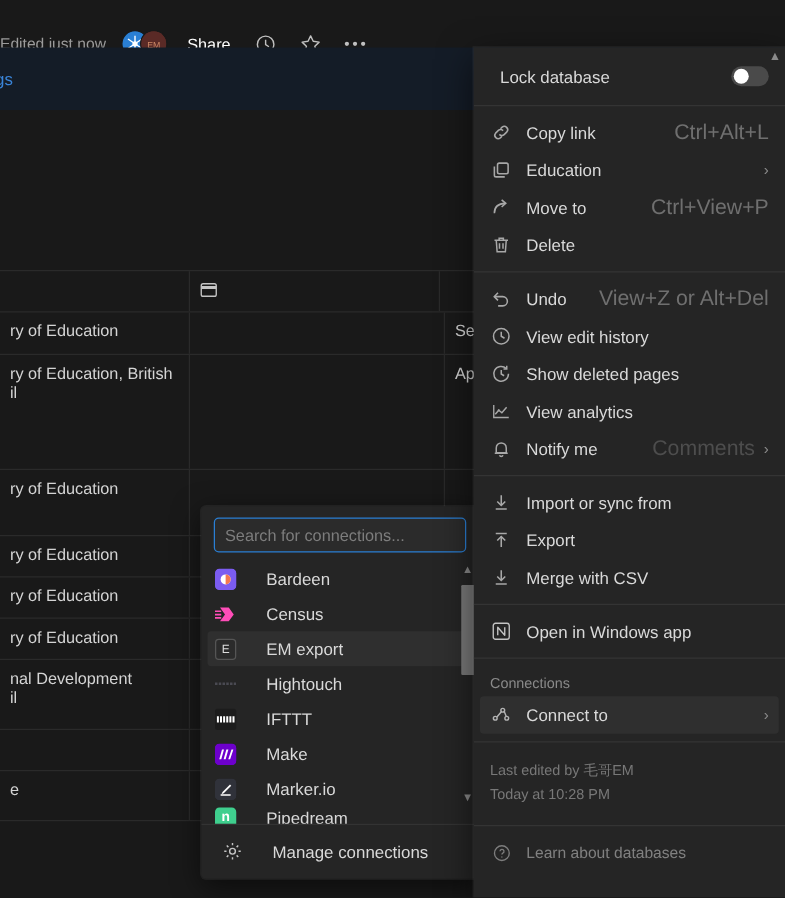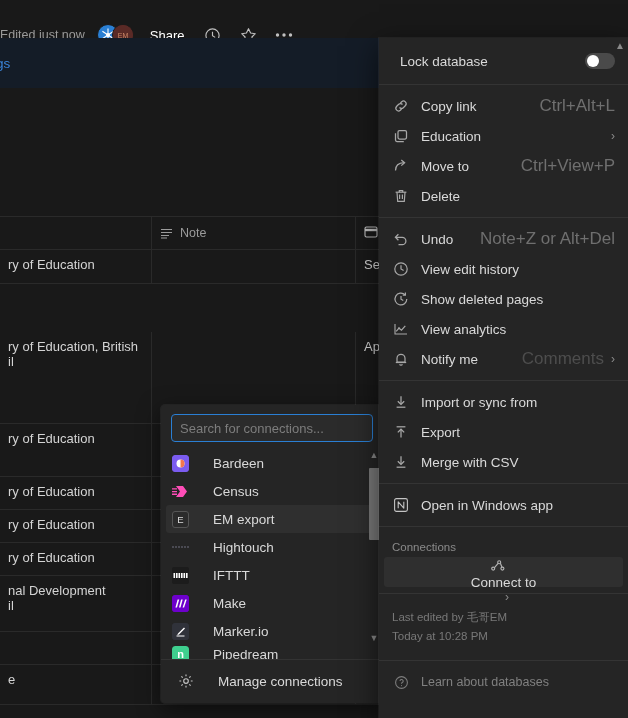--- a/index.html
+++ b/index.html
@@ -105,21 +105,21 @@
     box-shadow: 0 0 0 1px rgba(255,255,255,0.06), 0 8px 28px rgba(0,0,0,0.6);
     z-index: 40; display: flex; flex-direction: column;
     padding: 6px 0 0 0; overflow: hidden;
   }
   .m-sep { height: 1px; background: #343434; margin: 6px 0; }
   .m-item {
     display: flex; align-items: center; height: 30px;
     margin: 0 5px; padding: 0 8px; border-radius: 3px;
     font-size: 13.5px; color: #d9d9d9; cursor: pointer;
   }
-  .m-item.hl { background: #2f2f2f; flex-direction: column; }
+  .m-item.hl { background: #2f2f2f; }
   .m-ico {
     width: 18px; flex: 0 0 18px; display: flex; align-items: center;
     justify-content: center; color: #9b9b9b; margin-right: 11px;
   }
   .m-label { flex: 1; white-space: nowrap; }
   .m-right { font-size: 17px; color: #6f6f6f; margin-left: 8px; white-space: nowrap; }
   .m-chev { color: #8a8a8a; font-size: 12px; margin-left: 7px; }
   .m-toggle {
     width: 30px; height: 16px; border-radius: 8px; background: #4a4a4a;
     position: relative; flex: 0 0 30px; cursor: pointer;
@@ -201,43 +201,35 @@
     <span style="display:flex;align-items:center;">
       <svg width="13" height="15" viewBox="0 0 12 16" fill="#d0d0d0">
           <path d="M7 0L1 9h3.5L4 16l6-9H6.5z"></path>
         </svg>
     </span>
   </div>
 
   <div class="table">
     <div class="t-row t-header">
       <div class="t-cell c-name"></div>
-      <div class="t-cell c-note">
-        <span style="display:flex;">
-          <svg width="13" height="11" viewBox="0 0 13 11" stroke="#9b9b9b" stroke-width="1.1">
-              <path d="M1 1.5h11M1 4.5h11M1 7.5h8M1 10h6"></path>
-            </svg>
-        </span>
-        <span>Note</span>
-      </div>
       <div class="t-cell c-date">
         <span style="display:inline-block;">
           <svg width="14" height="13" viewBox="0 0 14 13" fill="none" stroke="#c4c4c4" stroke-width="1.1">
               <rect x="1" y="2" width="12" height="10" rx="1.5"></rect>
               <path d="M1 5h12" stroke-width="2.4"></path>
             </svg>
         </span>
       </div>
     </div>
     <div class="t-row" style="height:34px;">
       <div class="t-cell c-name">ry of Education</div>
       <div class="t-cell c-note"></div>
       <div class="t-cell c-date">Sep</div>
     </div>
-    <div class="t-row" style="height:92px;margin-top:48px;">
+    <div class="t-row" style="height:92px;">
       <div class="t-cell c-name" style="white-space:pre-line;">ry of Education, British
 il</div>
       <div class="t-cell c-note"></div>
       <div class="t-cell c-date">Ap</div>
     </div>
     <div class="t-row" style="height:53px;">
       <div class="t-cell c-name">ry of Education</div>
       <div class="t-cell c-note"></div>
       <div class="t-cell c-date"></div>
     </div>
@@ -438,21 +430,21 @@
     <div class="m-sep"></div>
 
     <div class="m-item">
       <span class="m-ico">
         <svg width="16" height="16" viewBox="0 0 16 16" fill="none" stroke="#a8a8a8" stroke-width="1.25">
             <path d="M2.8 6.3h6.4a3.7 3.7 0 0 1 0 7.4H5.5"></path>
             <path d="M5.4 3.2L2.4 6.3l3 3"></path>
           </svg>
       </span>
       <span class="m-label">Undo</span>
-      <span class="m-right">Note+Z or Alt+Del</span>
+      <span class="m-right">View+Z or Alt+Del</span>
     </div>
     <div class="m-item">
       <span class="m-ico">
         <svg width="16" height="16" viewBox="0 0 16 16" fill="none" stroke="#a8a8a8" stroke-width="1.2">
             <circle cx="8" cy="8" r="6.2"></circle>
             <path d="M8 4.3V8l2.6 1.6"></path>
           </svg>
       </span>
       <span class="m-label">View edit history</span>
     </div>

